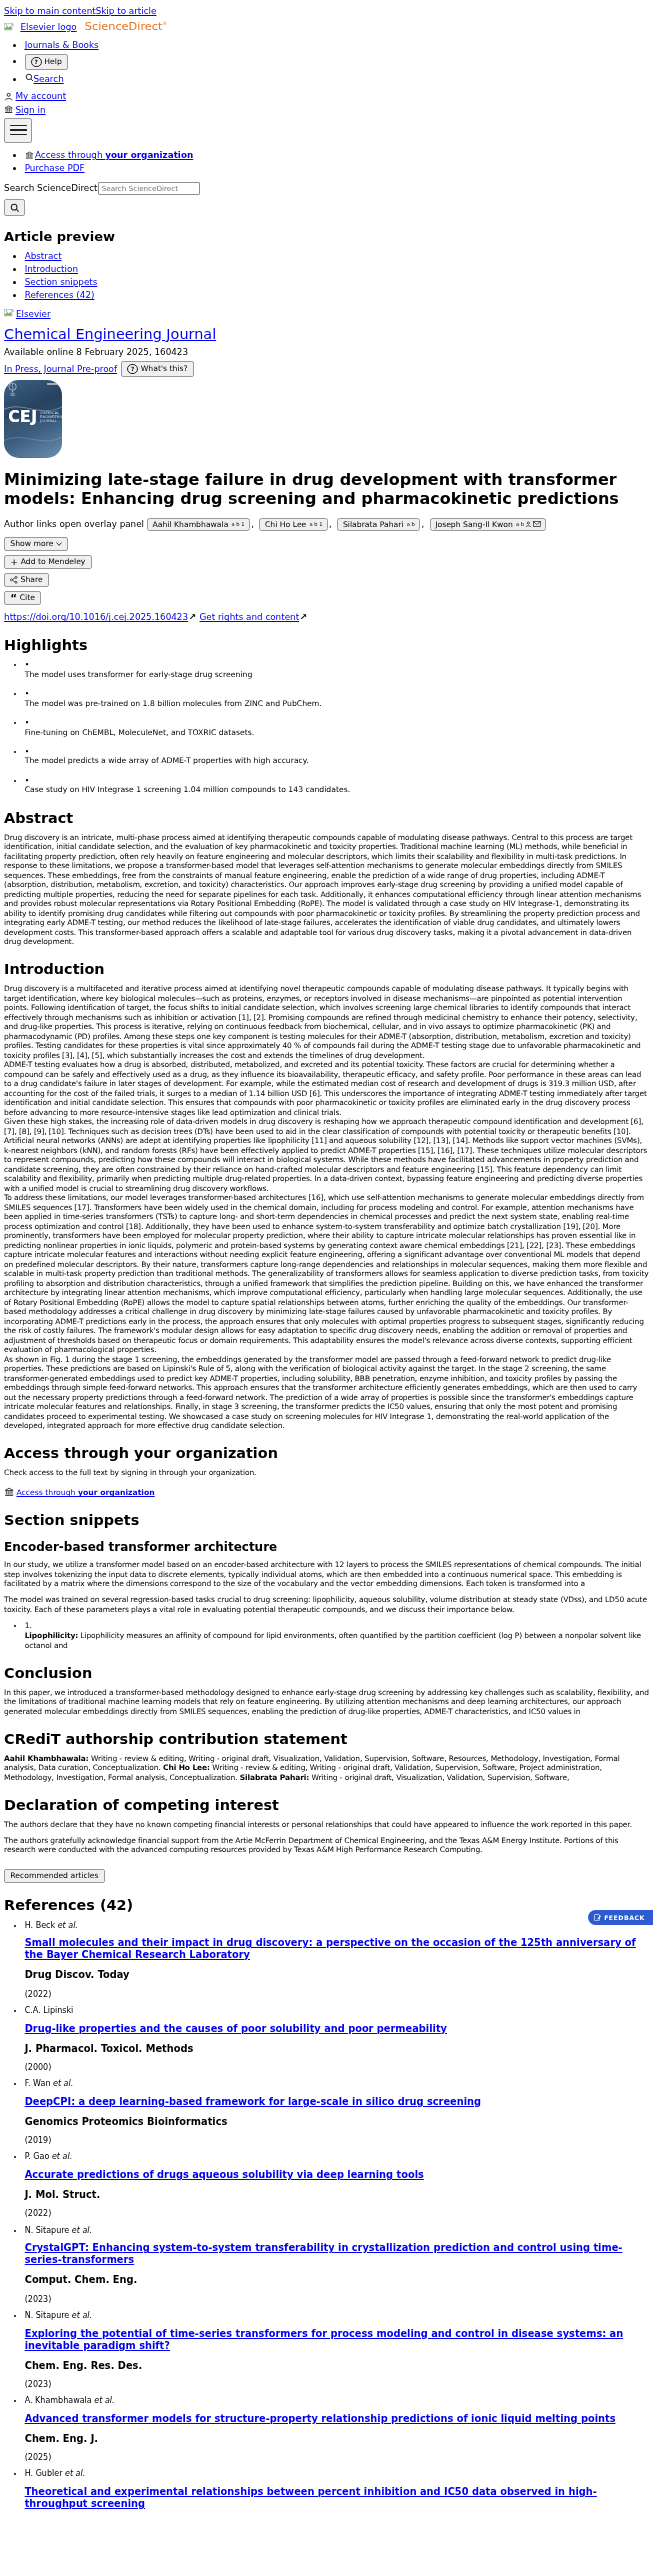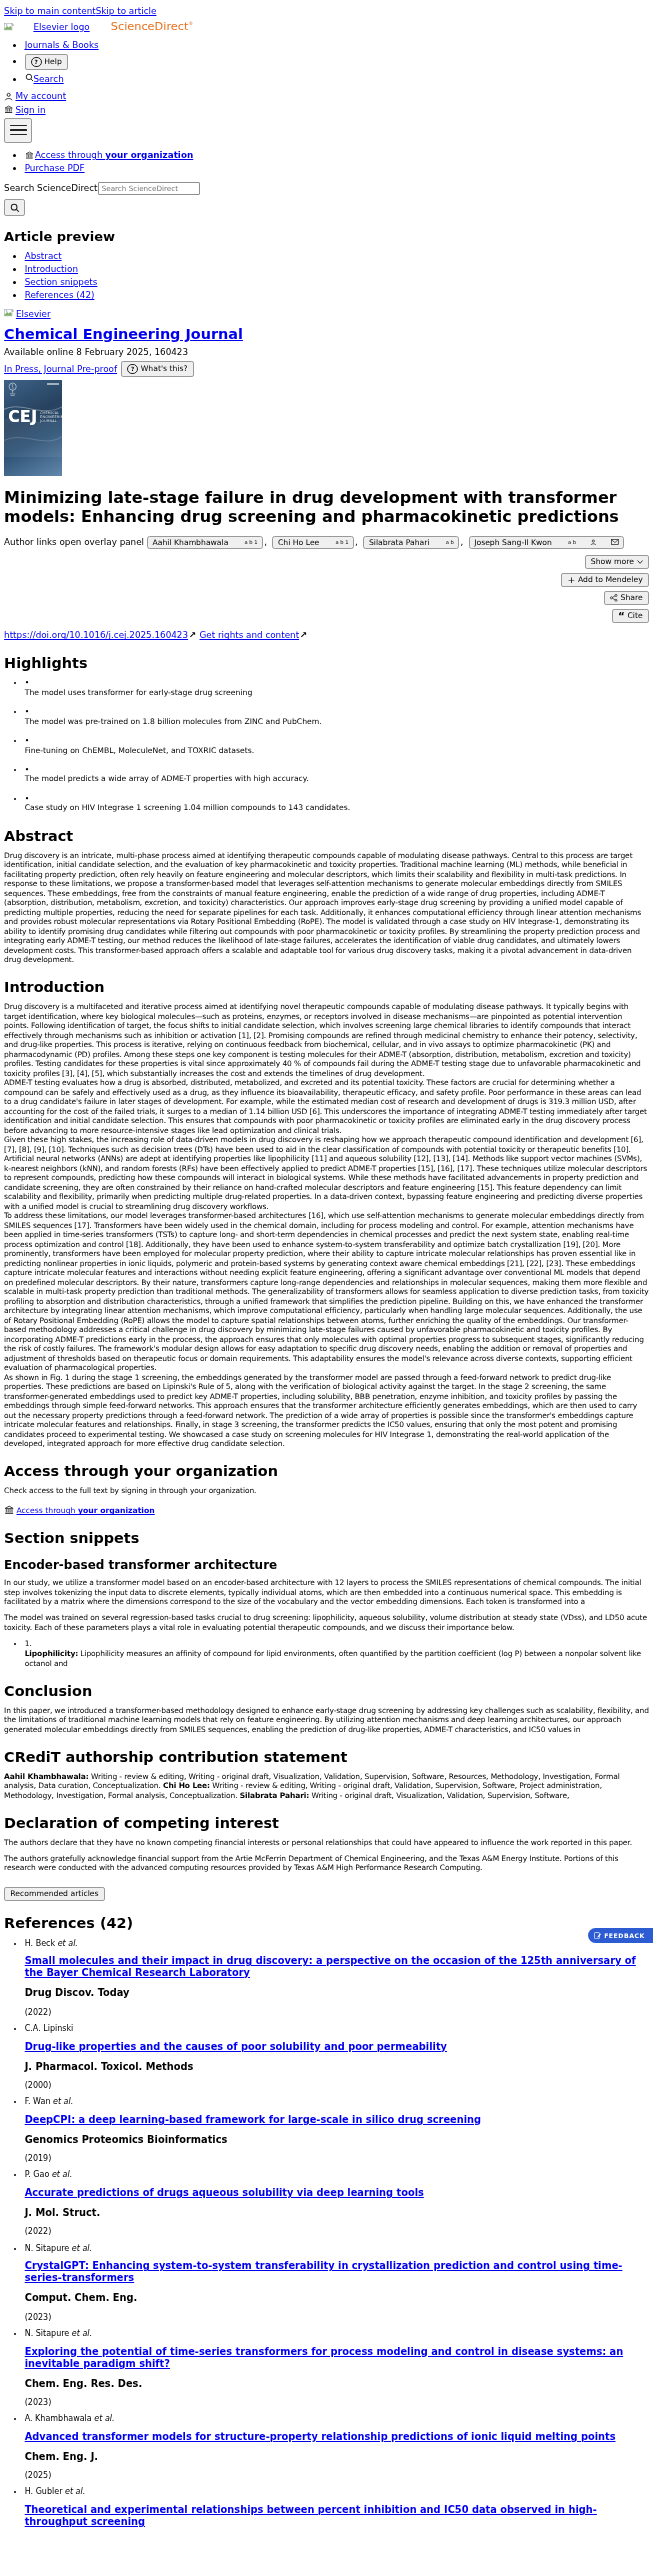--- a/index.html
+++ b/index.html
@@ -8,21 +8,21 @@
   .page{padding:4.1px;box-sizing:border-box;}
   a{color:#0000EE;text-decoration:underline;cursor:pointer;}
   ul{margin:7.2px 0;padding-left:20.6px;}
   li{margin:1px 0;}
   .btn{display:inline-flex;align-items:center;gap:2.6px;background:#efefef;border:0.5px solid #999;
        border-radius:2.1px;padding:1.5px 5.2px;font-size:7.7px;color:#000;cursor:pointer;
        font-family:"DejaVu Sans",sans-serif;}
   .icon{display:inline-flex;align-items:center;}
   
   .skip-row{font-size:8.8px;padding-top:2.1px;}
-  .logo-row{display:flex;align-items:center;gap:19px;margin-top:4.1px;font-size:8.8px;}
+  .logo-row{display:flex;align-items:center;gap:6px;margin-top:4.1px;font-size:8.8px;}
   .brand{color:#E9711C;font-size:11.3px;margin-left:2.1px;}
   .brand sup{font-size:4.6px;}
   .hdr-list{font-size:8.8px;}
   .hdr-list li{margin:3.6px 0;}
   .acct{display:flex;align-items:center;gap:2.1px;font-size:8.8px;margin:3.1px 0;}
   .burger{width:28px;height:25px;border:0.5px solid #999;border-radius:2.1px;background:#f1f1f1;
           display:flex;flex-direction:column;justify-content:center;gap:3.1px;padding:4.6px;box-sizing:border-box;
           cursor:pointer;margin:3.1px 0;}
   .burger span{height:1.5px;background:#222;border-radius:0.5px;}
   .qmark{display:inline-flex;width:8.8px;height:8.8px;border:1px solid #222;border-radius:50%;
@@ -31,43 +31,43 @@
   .search-row input{width:94px;height:11.3px;border:0.5px solid #8f8f8f;border-radius:1px;
          font-family:"DejaVu Sans",sans-serif;font-size:7.2px;padding:0 3.1px;color:#000;}
   .search-row input::placeholder{color:#777;}
   .search-btn{margin-top:4.1px;width:20.6px;height:17.5px;justify-content:center;}
   
   h1.preview-h{font-size:13px;margin:12.4px 0 5.2px;}
   .toc{font-size:8.8px;}
   .toc li{margin:3.1px 0;}
   .elsevier-link{display:flex;align-items:center;gap:1.5px;font-size:8.8px;margin:8.2px 0 3.1px;}
   h2.journal{margin:7.2px 0 4.1px;}
-  h2.journal a{font-size:14.4px;font-weight:bold;margin-top:32px;}
+  h2.journal a{font-size:14.4px;font-weight:normal;margin-top:32px;}
   .available{font-size:8.8px;margin:5.2px 0 4.1px;}
   .inpress-row{font-size:8.8px;display:flex;align-items:center;gap:4.1px;}
   
-  .cover{width:58px;height:96px;margin:3.1px 0 5.2px;position:relative;overflow:hidden;cursor:pointer;
-         background:linear-gradient(155deg,#3d6287 0%,#27425f 38%,#2c5175 62%,#6288ab 100%);}
+  .cover{width:58px;height:78px;margin:3.1px 0 5.2px;position:relative;overflow:hidden;cursor:pointer;
+         background:linear-gradient(155deg,#3d6287 0%,#27425f 38%,#2c5175 62%,#6288ab 100%);border-radius:15px;}
   .cover svg.waves{position:absolute;left:0;top:0;}
   .cover-emblem{position:absolute;top:2.6px;left:3.1px;opacity:.85;}
   .cover-main{position:absolute;top:28px;left:4.1px;display:flex;align-items:center;gap:2.6px;}
   .cover-abbr{color:#fff;font-size:15.5px;font-weight:bold;letter-spacing:0.5px;
               text-shadow:0 0 0.5px #fff;}
   .cover-name{display:flex;flex-direction:column;color:rgba(255,255,255,.85);font-size:3.3px;
               letter-spacing:0.3px;line-height:4.1px;}
   .cover-issn{position:absolute;top:3.6px;right:3.6px;width:11.3px;height:1.5px;background:rgba(255,255,255,.55);}
   
   h1.art-title{font-size:16px;line-height:1.16;margin:13.4px 0 7.2px;max-width:644px;}
   .authors-row{font-size:8.8px;line-height:2;}
   .author-btn{background:#efefef;border:0.5px solid #999;border-radius:2.6px;padding:1px 4.6px;font-size:7.7px;
-              cursor:pointer;display:inline-flex;align-items:center;gap:14px;font-family:"DejaVu Sans",sans-serif;}
+              cursor:pointer;display:inline-flex;align-items:center;gap:1px;font-family:"DejaVu Sans",sans-serif;}
   .author-btn sup{font-size:5.2px;margin-left:2.1px;}
   .author-sep{margin:0 2.6px 0 1px;}
   .stackbtns .btn{display:inline-flex;margin:1.5px 0;}
-  .stackbtns{display:flex;flex-direction:column;align-items:flex-end;gap:1px;margin:2.1px 0;}
+  .stackbtns{display:flex;flex-direction:column;align-items:flex-start;gap:1px;margin:2.1px 0;}
   .doi-row{font-size:8.8px;margin:6.2px 0 3.1px;display:flex;align-items:flex-end;gap:1px;}
   .ext-arrow{color:#000;text-decoration:none;font-size:8.8px;font-weight:bold;margin-right:2.1px;}
   
   h2.sec{font-size:14.4px;margin:14.4px 0 7.2px;}
   h3.subsec{font-size:12px;margin:12.4px 0 6.2px;}
   .hl-list{font-size:7.7px;}
   .hl-list li{margin-bottom:9.3px;}
   .hl-dot{line-height:9.8px;}
   .hl-text{line-height:9.8px;}
   .bodytext{font-size:7.5px;line-height:9.5px;letter-spacing:-0.1px;max-width:645px;margin:6.2px 0;}

